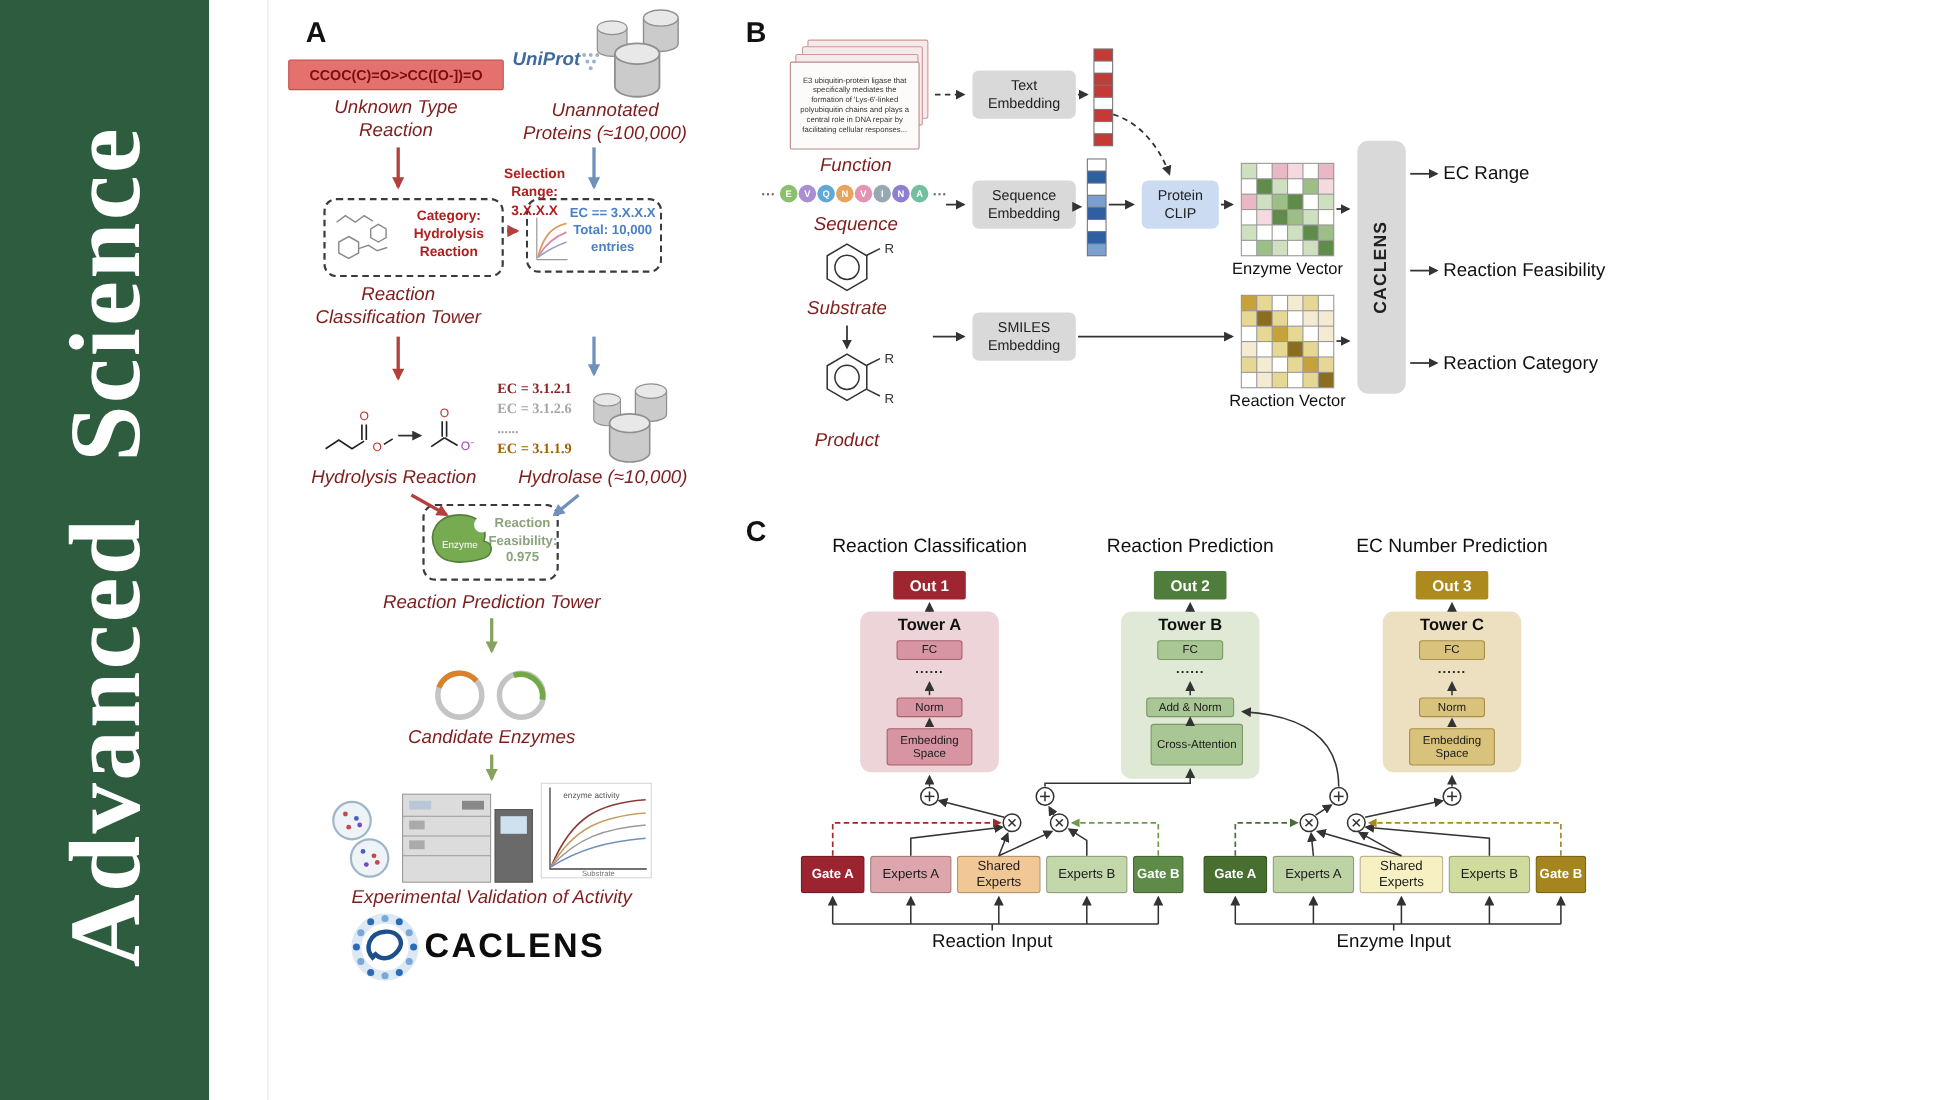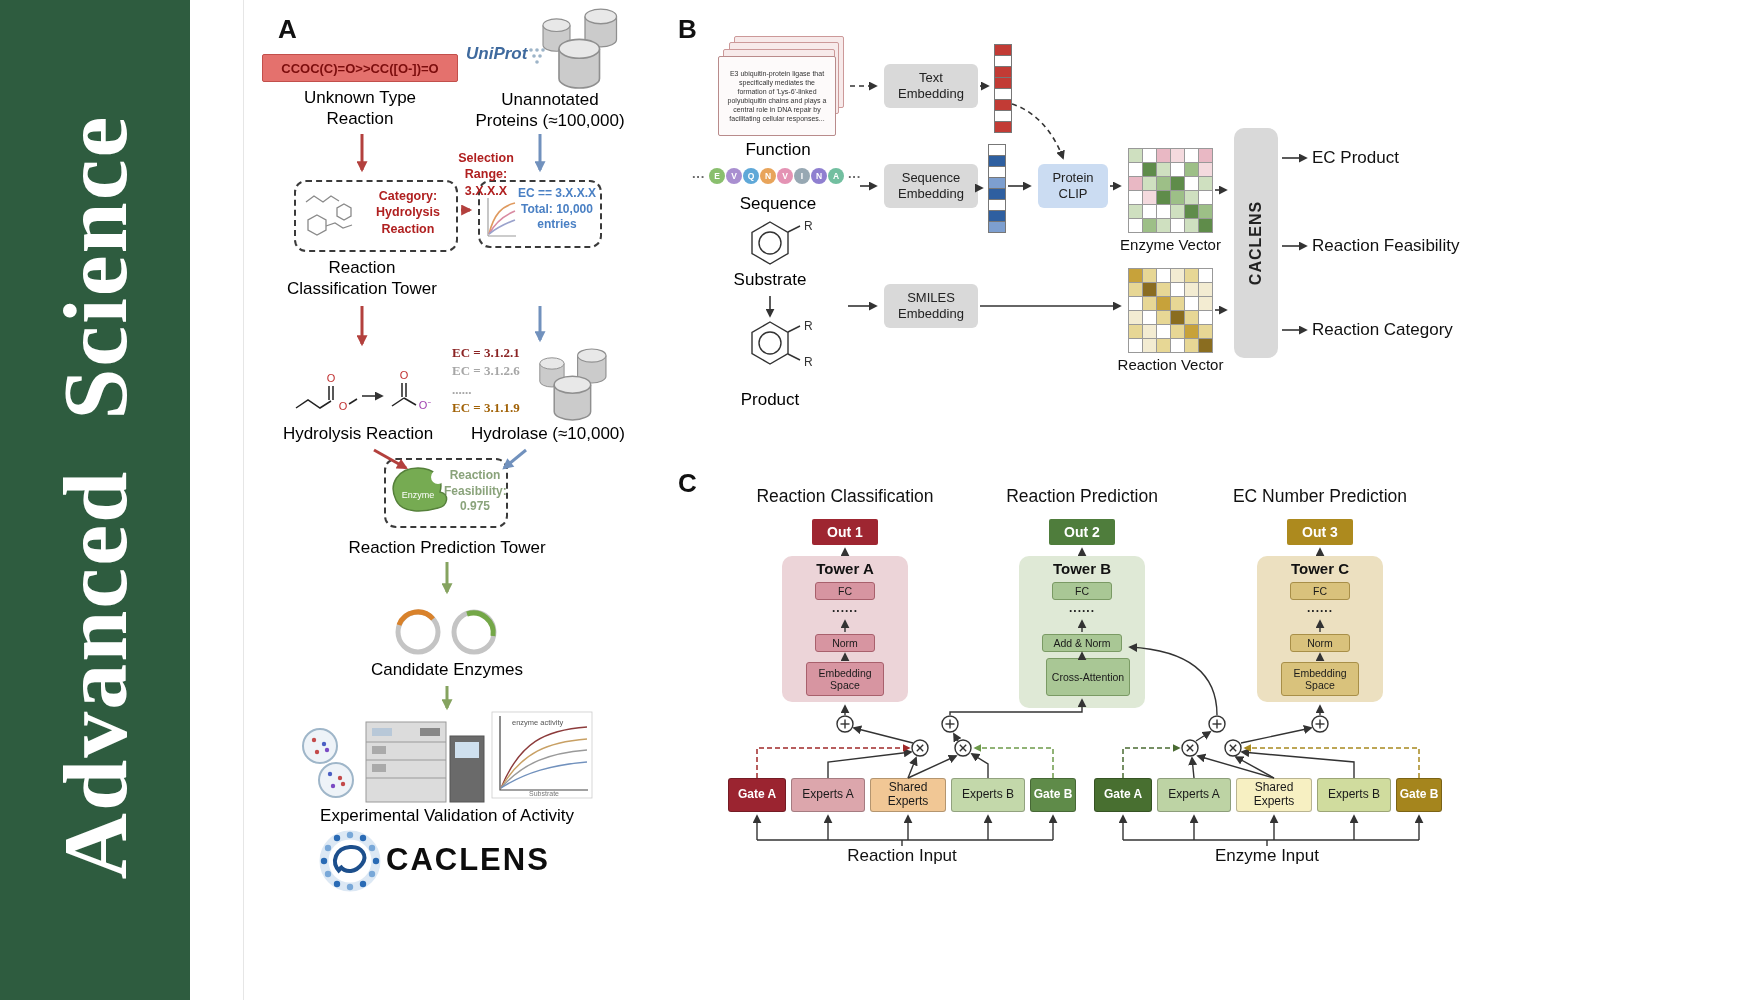--- a/index.html
+++ b/index.html
@@ -7,21 +7,21 @@
   .page { position:relative; width:1760px; height:1000px; background:#fff; overflow:hidden; }
   .abs { position:absolute; }
   .band { left:0; top:0; width:190px; height:1000px; background:#2e5c3f; }
   .journal { left:95px; top:497px; transform:translate(-50%,-50%) rotate(-90deg);
              white-space:pre; font-family:"Liberation Serif", serif; font-weight:bold;
              font-size:92px; color:#ffffff; letter-spacing:2px; }
   .edge { left:243px; top:0; width:1px; height:1000px; background:#e6e6e6; }
   .overlay { left:0; top:0; width:1760px; height:1000px; z-index:10; pointer-events:none; }
 
   .pl { font-size:26px; font-weight:bold; color:#111; }
-  .lbl { font-size:17px; color:#000000; text-align:center; line-height:1.22; }
+  .lbl { font-size:17px; color:#7f1d1d; text-align:center; line-height:1.22;font-style:italic; }
   .cap { font-size:17px; color:#111; text-align:center; line-height:1.2; }
   .pre { white-space:pre-line; }
 
   .smiles { background:#e4716d; border:1px solid #c24f4b; color:#7c0d0d; font-weight:bold;
             font-size:13px; display:flex; align-items:center; justify-content:center; border-radius:2px; }
   .dashed { border:2px dashed #3a3a3a; border-radius:12px; }
   .red-t { color:#b02020; font-weight:bold; font-size:12.5px; line-height:1.3; text-align:center; }
   .blue-t { color:#4a80c4; font-weight:bold; font-size:12px; line-height:1.3; text-align:center; }
   .green-t { color:#8aa37b; font-weight:bold; font-size:12px; line-height:1.3; text-align:center; }
   .ec-line { font-size:13px; font-weight:bold; line-height:1.42;font-family:Liberation Serif, serif; }
@@ -266,21 +266,21 @@
   <div class="abs lbl" style="left:714px; top:390px; width:112px;">Product</div>
 
   <div class="abs gray-box" style="left:884px; top:284px; width:94px; height:44px;">
     <span class="pre">SMILES
 Embedding</span>
   </div>
 
   <div class="abs vbar" style="left:1234px; top:128px; width:44px; height:230px;">
     <span>CACLENS</span>
   </div>
-  <div class="abs outlbl" style="left:1312px; top:148px;">EC Product</div>
+  <div class="abs outlbl" style="left:1312px; top:148px;">EC Range</div>
   <div class="abs outlbl" style="left:1312px; top:236px;">Reaction Feasibility</div>
   <div class="abs outlbl" style="left:1312px; top:320px;">Reaction Category</div>
 
   <div class="abs pl" style="left:678px; top:468px;">C</div>
   <div class="abs cap" style="left:735px; top:486px; width:220px; font-size:17.5px;">Reaction Classification</div>
   <div class="abs cap" style="left:972px; top:486px; width:220px; font-size:17.5px;">Reaction Prediction</div>
   <div class="abs cap" style="left:1210px; top:486px; width:220px; font-size:17.5px;">EC Number Prediction</div>
 
   <div class="abs out" style="left:812px; top:519px; width:66px; height:26px; background:#9e2631;">Out 1</div>
   <div class="abs out" style="left:1049px; top:519px; width:66px; height:26px; background:#4f7d3c;">Out 2</div>

